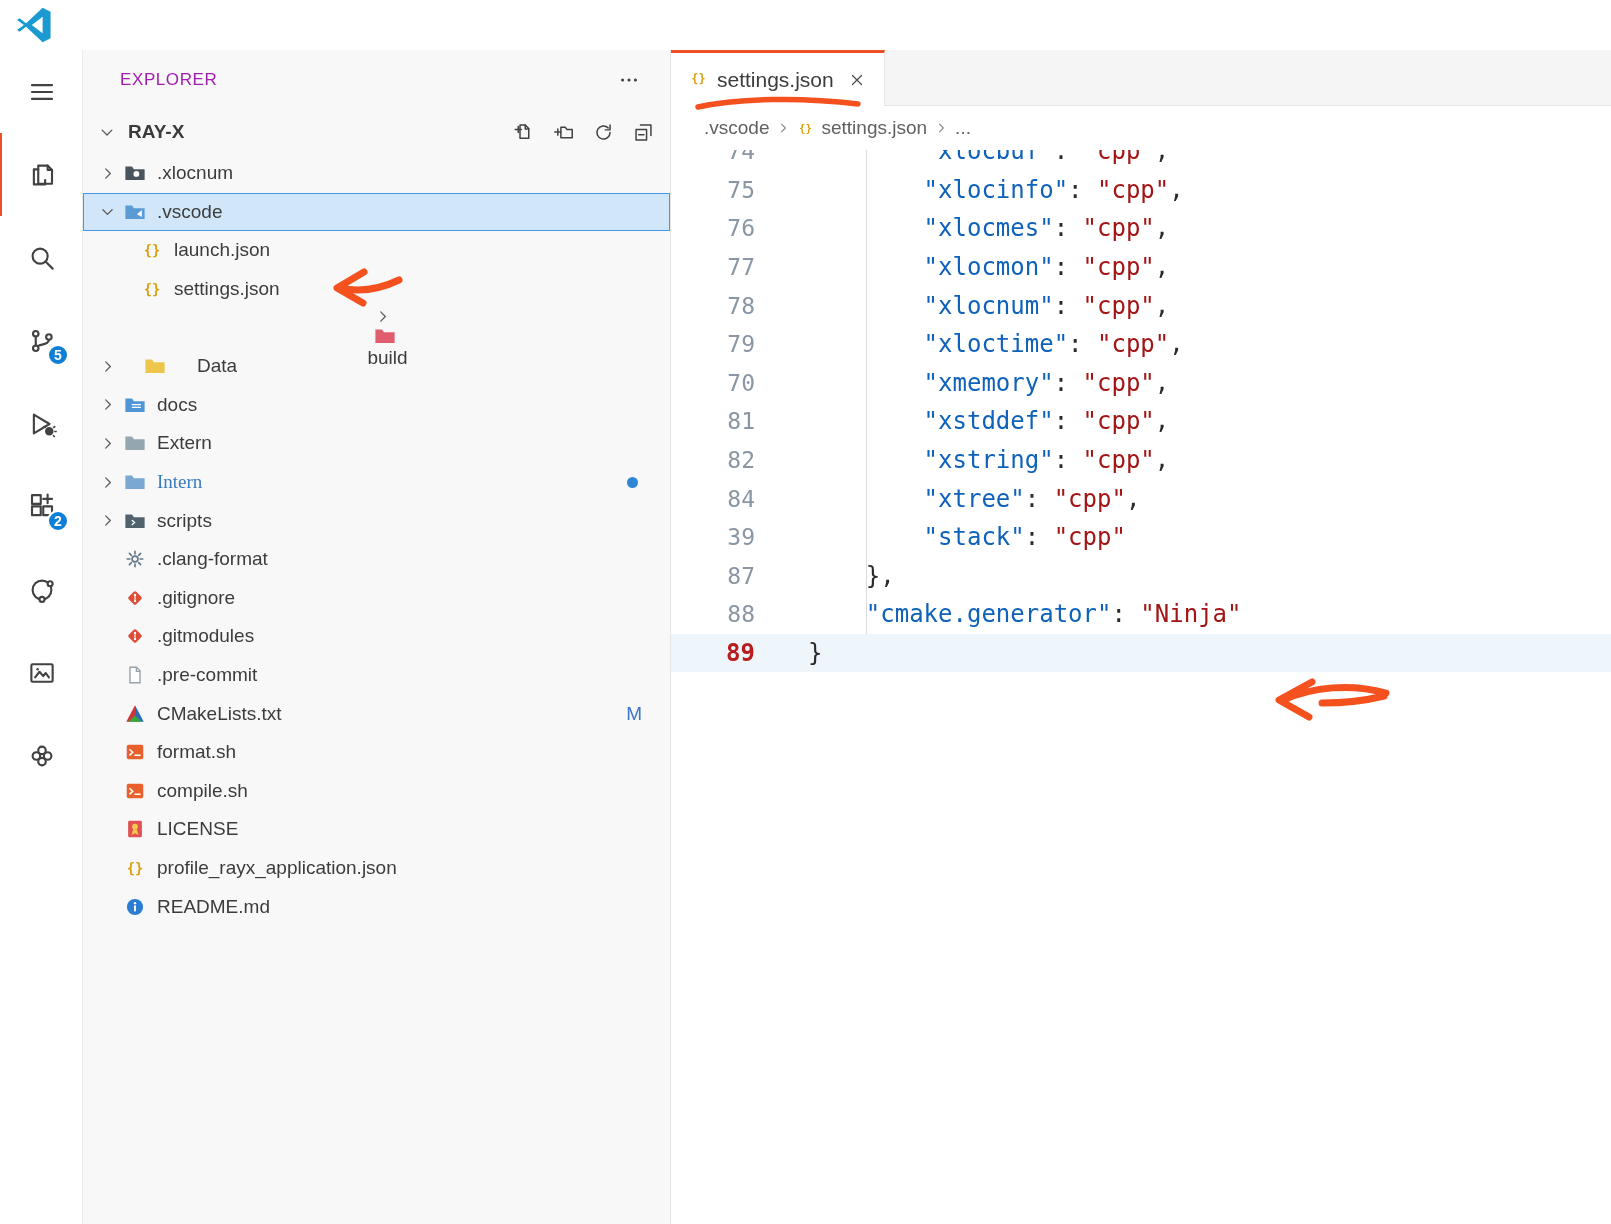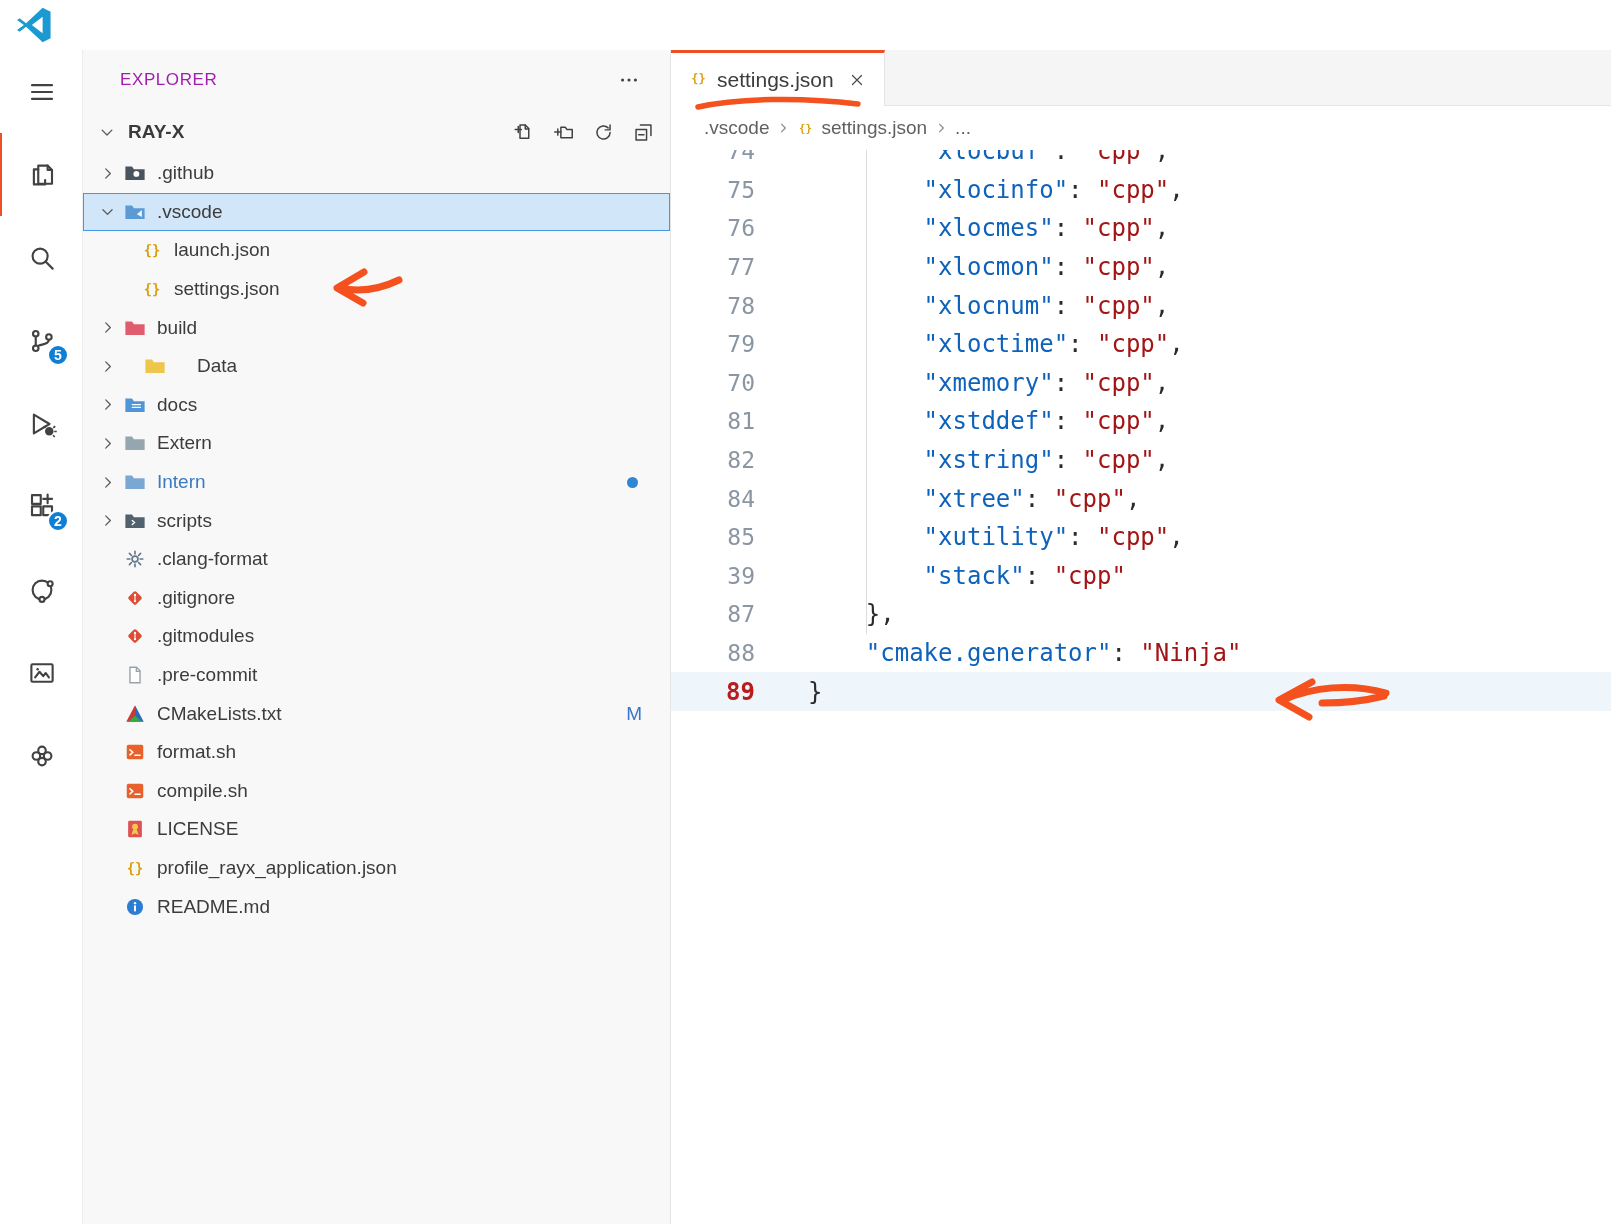--- a/index.html
+++ b/index.html
@@ -229,21 +229,21 @@
               <svg width="17" height="17" viewBox="0 0 24 24" fill="none">
                 <path d="M9.5 5.5l6.5 6.5-6.5 6.5" stroke="#5a5a5a" stroke-width="1.8" fill="none" stroke-linecap="round" stroke-linejoin="round"></path>
               </svg>
             </span>
             <span class="ticon">
               <svg width="22" height="22" viewBox="0 0 24 24" fill="none">
                 <path d="M1.5 5h7.2l2.1 2.8h11.7V19.5H1.5z" fill="#49545f"></path>
                 <circle cx="13.5" cy="13" r="3.2" fill="#fff"></circle>
               </svg>
             </span>
-            <span class="tlabel">.github</span>
+            <span class="tlabel">.xlocnum</span>
           </div>
           <div class="tree-row selected" style="padding-left: 12px;">
             <span class="chev">
               <svg width="17" height="17" viewBox="0 0 24 24" fill="none">
                 <path d="M5.5 9.5l6.5 6.5 6.5-6.5" stroke="#5a5a5a" stroke-width="1.8" fill="none" stroke-linecap="round" stroke-linejoin="round"></path>
               </svg>
             </span>
             <span class="ticon">
               <svg width="22" height="22" viewBox="0 0 24 24" fill="none">
                 <path d="M1.5 5h7.2l2.1 2.8h11.7V19.5H1.5z" fill="#5b9bd5"></path>
@@ -263,21 +263,21 @@
           </div>
           <div class="tree-row" style="padding-left: 29px;">
             <span class="chev"></span>
             <span class="ticon">
               <svg width="22" height="22" viewBox="0 0 24 24" fill="none">
                 <text x="12" y="17" text-anchor="middle" font-size="15" font-weight="bold" font-family="'DejaVu Sans Mono',monospace" fill="#dba010">{}</text>
               </svg>
             </span>
             <span class="tlabel">settings.json</span>
           </div>
-          <div class="tree-row" style="padding-left: 12px;">
+          <div class="tree-row" style="padding-left: 12px; flex-direction: column;">
             <span class="chev">
               <svg width="17" height="17" viewBox="0 0 24 24" fill="none">
                 <path d="M9.5 5.5l6.5 6.5-6.5 6.5" stroke="#5a5a5a" stroke-width="1.8" fill="none" stroke-linecap="round" stroke-linejoin="round"></path>
               </svg>
             </span>
             <span class="ticon">
               <svg width="22" height="22" viewBox="0 0 24 24" fill="none">
                 <path d="M1.5 5h7.2l2.1 2.8h11.7V19.5H1.5z" fill="#e05d6f"></path>
               </svg>
             </span>
@@ -316,21 +316,21 @@
                 <path d="M9.5 5.5l6.5 6.5-6.5 6.5" stroke="#5a5a5a" stroke-width="1.8" fill="none" stroke-linecap="round" stroke-linejoin="round"></path>
               </svg>
             </span>
             <span class="ticon">
               <svg width="22" height="22" viewBox="0 0 24 24" fill="none">
                 <path d="M1.5 5h7.2l2.1 2.8h11.7V19.5H1.5z" fill="#94a6b0"></path>
               </svg>
             </span>
             <span class="tlabel">Extern</span>
           </div>
-          <div class="tree-row" style="padding-left: 12px;">
+          <div class="tree-row" style="padding-left: 12px; font-family: Liberation Serif, serif;">
             <span class="chev">
               <svg width="17" height="17" viewBox="0 0 24 24" fill="none">
                 <path d="M9.5 5.5l6.5 6.5-6.5 6.5" stroke="#5a5a5a" stroke-width="1.8" fill="none" stroke-linecap="round" stroke-linejoin="round"></path>
               </svg>
             </span>
             <span class="ticon">
               <svg width="22" height="22" viewBox="0 0 24 24" fill="none">
                 <path d="M1.5 5h7.2l2.1 2.8h11.7V19.5H1.5z" fill="#7ba7d3"></path>
               </svg>
             </span>
@@ -536,24 +536,20 @@
             </div>
             <div class="cline">
               <span class="lnum">82</span>
               <span class="ltext"><span class="tk-ws">        </span><span class="tk-key">"xstring"</span><span class="tk-pn">: </span><span class="tk-st">"cpp"</span><span class="tk-pn">,</span></span>
             </div>
             <div class="cline">
               <span class="lnum">84</span>
               <span class="ltext"><span class="tk-ws">        </span><span class="tk-key">"xtree"</span><span class="tk-pn">: </span><span class="tk-st">"cpp"</span><span class="tk-pn">,</span></span>
             </div>
             <div class="cline">
-              <span class="lnum">85</span>
-              <span class="ltext"><span class="tk-ws">        </span><span class="tk-key">"xutility"</span><span class="tk-pn">: </span><span class="tk-st">"cpp"</span><span class="tk-pn">,</span></span>
-            </div>
-            <div class="cline">
               <span class="lnum">39</span>
               <span class="ltext"><span class="tk-ws">        </span><span class="tk-key">"stack"</span><span class="tk-pn">: </span><span class="tk-st">"cpp"</span></span>
             </div>
             <div class="cline">
               <span class="lnum">87</span>
               <span class="ltext"><span class="tk-ws">    </span><span class="tk-pn">},</span></span>
             </div>
             <div class="cline">
               <span class="lnum">88</span>
               <span class="ltext"><span class="tk-ws">    </span><span class="tk-key">"cmake.generator"</span><span class="tk-pn">: </span><span class="tk-st">"Ninja"</span></span>

